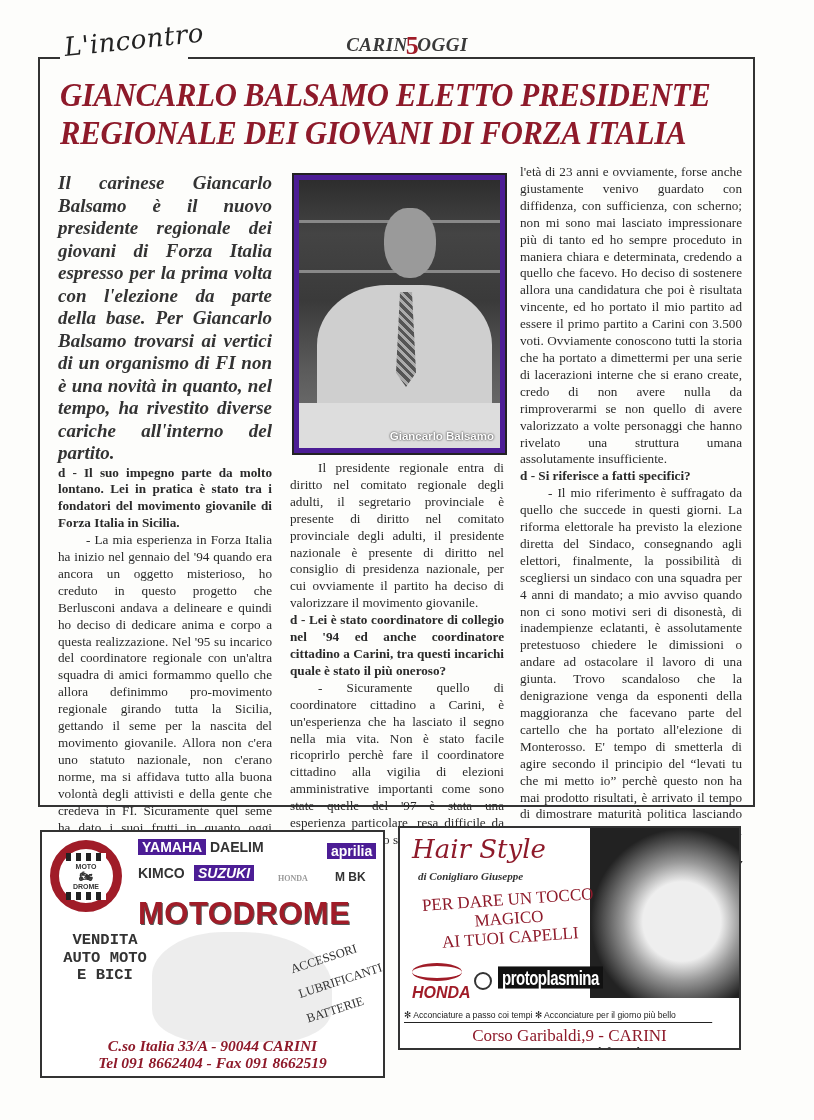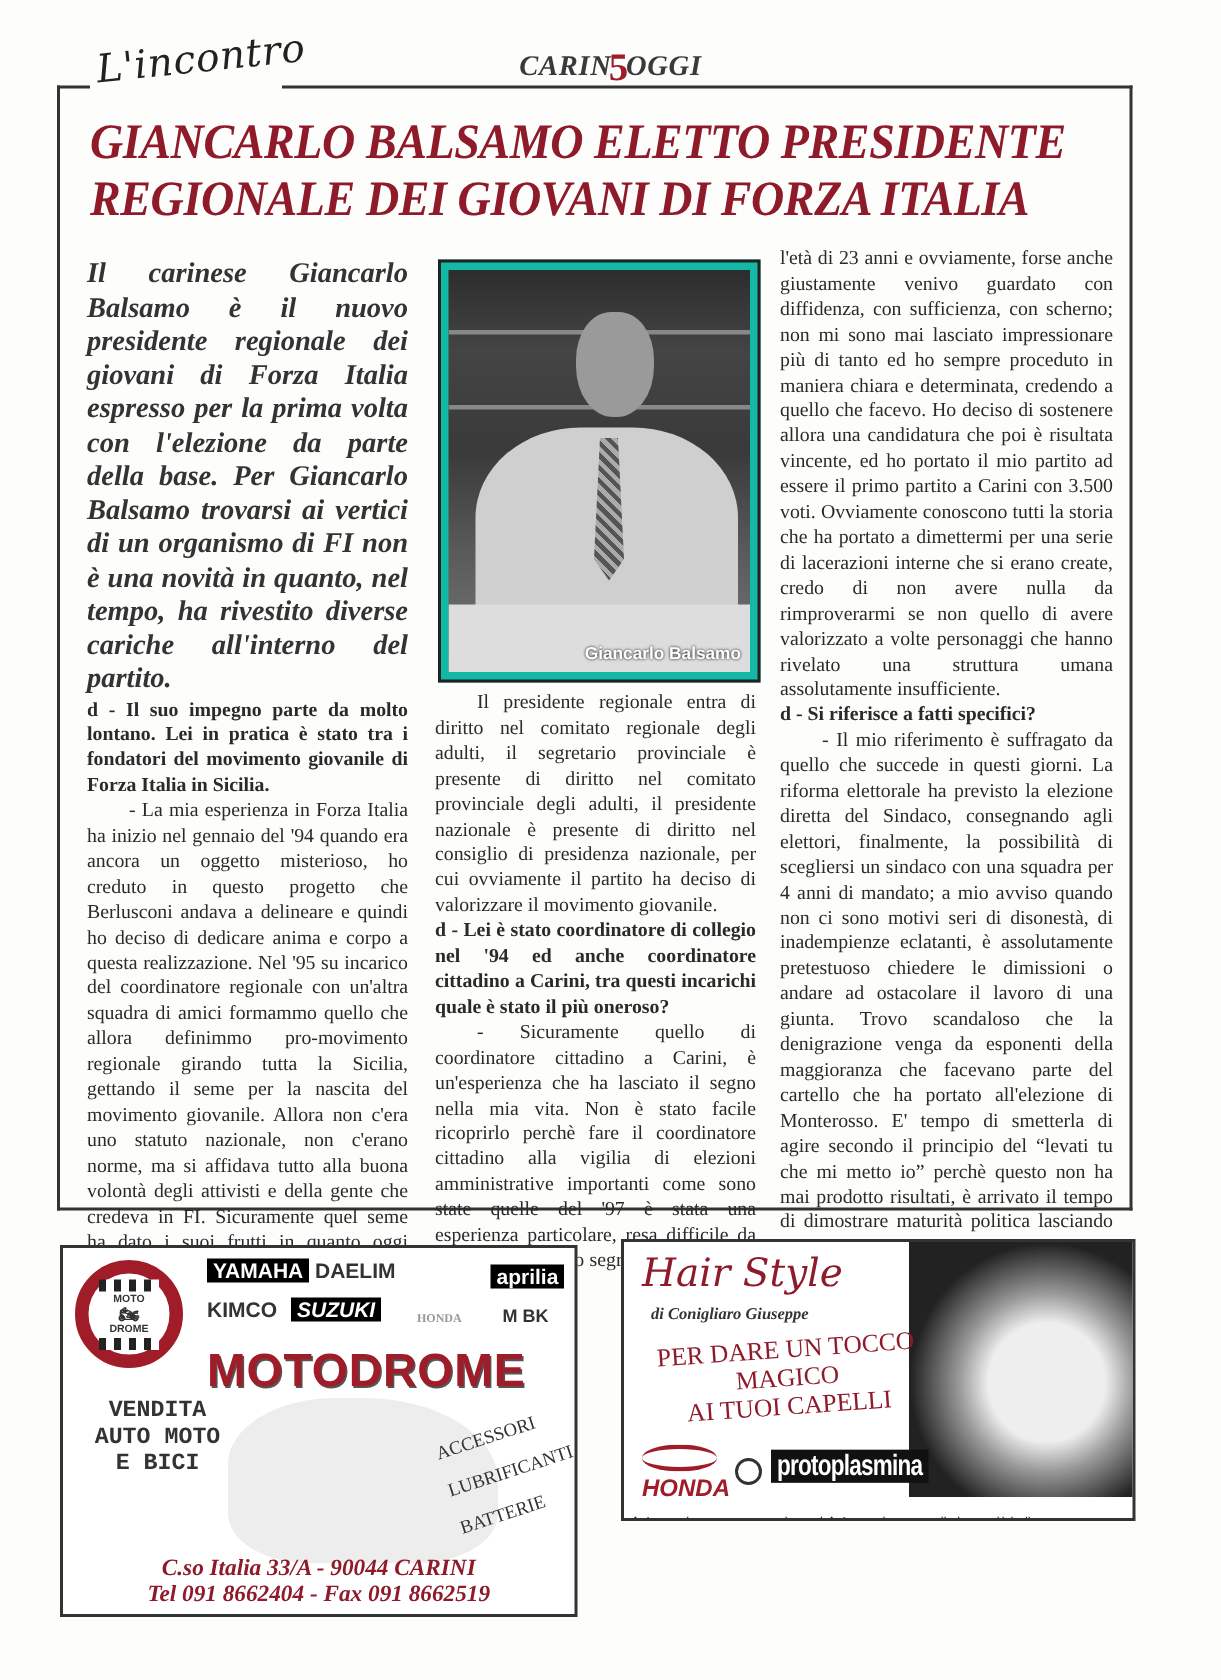--- a/index.html
+++ b/index.html
@@ -13,36 +13,36 @@
   .headline { position: absolute; left: 60px; top: 76px; width: 690px; font-family: "Liberation Serif", serif; font-style: italic; font-weight: bold; color: #8e1a2a; font-size: 33px; line-height: 38px; letter-spacing: -0.3px; transform: scaleX(0.93); transform-origin: left top; white-space: nowrap; }
   .col { position: absolute; font-size: 13.2px; line-height: 16.9px; text-align: justify; color: #2a2a2a; }
   .col p { margin: 0; }
   .indent { text-indent: 28px; }
   .q { font-weight: bold; }
   .lead { font-style: italic; font-weight: bold; font-size: 19px; line-height: 22.5px; text-align: justify; color: #333; }
   .col1 { left: 58px; top: 172px; width: 214px; }
   .col2 { left: 290px; top: 460px; width: 214px; }
   .col3 { left: 520px; top: 164px; width: 222px; }
   .continua { font-style: italic; font-weight: bold; text-align: right; margin-top: 2px; font-size: 13.5px; }
-  .photo { position: absolute; left: 292px; top: 173px; width: 215px; height: 282px; border: 2px solid #222; background: #14b8a6; padding: 5px; }
+  .photo { position: absolute; left: 292px; top: 173px; width: 215px; height: 282px; border: 2px solid #222; background: #4c1d95; padding: 5px; }
   .photo-inner { width: 100%; height: 100%; background: linear-gradient(180deg, #2d2d2d 0%, #444 20%, #3a3a3a 45%, #5a5a5a 70%, #777 100%); position: relative; overflow: hidden; }
   .shelf { position: absolute; left: 0; width: 100%; height: 3px; background: #888; }
   .person-head { position: absolute; left: 85px; top: 28px; width: 52px; height: 70px; border-radius: 45% 45% 48% 48%; background: #9a9a9a; }
   .person-body { position: absolute; left: 18px; top: 105px; width: 175px; height: 150px; border-radius: 40% 40% 10% 10%; background: #cfcfcf; }
   .person-tie { position: absolute; left: 97px; top: 112px; width: 20px; height: 95px; background: repeating-linear-gradient(45deg, #555 0 3px, #aaa 3px 6px); clip-path: polygon(20% 0, 80% 0, 100% 85%, 50% 100%, 0 85%); }
   .desk { position: absolute; left: 0; bottom: 0; width: 100%; height: 45px; background: #ddd; }
   .photo-caption { position: absolute; right: 6px; bottom: 6px; font-family: "Liberation Sans", sans-serif; font-weight: bold; font-size: 11.5px; color: #fff; text-shadow: 0 0 2px #000; }
   
   .ad { position: absolute; border: 2px solid #333; background: #fff; overflow: hidden; }
   .ad-moto { left: 40px; top: 830px; width: 345px; height: 248px; }
-  .ad-hair { left: 414px; top: 826px; width: 343px; height: 188px; padding-left: 48px; }
+  .ad-hair { left: 398px; top: 826px; width: 343px; height: 224px; padding-left: 48px; }
   .moto-logo { position: absolute; left: 8px; top: 8px; width: 72px; height: 72px; border-radius: 50%; border: 9px solid #a01c28; background: #fff; display: flex; flex-direction: column; align-items: center; justify-content: center; font-family: "Liberation Sans", sans-serif; font-size: 7px; font-weight: bold; color: #333; }
   .moto-logo .check { width: 40px; height: 8px; background: repeating-linear-gradient(90deg, #222 0 5px, #fff 5px 10px); margin: 2px 0; }
   .brand { position: absolute; font-family: "Liberation Sans", sans-serif; font-weight: bold; font-size: 14px; }
-  .brand.box { background: #000000; color: #fff; padding: 0 4px; }
+  .brand.box { background: #4c1d95; color: #fff; padding: 0 4px; }
   .moto-title { position: absolute; left: 96px; top: 64px; font-family: "Liberation Sans", sans-serif; font-weight: bold; font-size: 31px; color: #a01c28; letter-spacing: 0.5px; text-shadow: 1px 1px 0 #555; }
   .moto-bike { position: absolute; left: 110px; top: 100px; width: 180px; height: 110px; background: #e6e6e6; border-radius: 40% 50% 30% 30%; opacity: 0.7; }
   .moto-vendita { position: absolute; left: 8px; top: 100px; width: 110px; text-align: center; font-family: Liberation Mono, monospace; font-weight: bold; font-size: 15.5px; line-height: 17.5px; color: #333; }
   .moto-acc { position: absolute; left: 245px; top: 125px; font-family: "Liberation Serif", serif; font-size: 12.5px; line-height: 26px; color: #333; transform: rotate(-18deg); transform-origin: left top; }
   .moto-acc span { display: block; }
   .moto-addr { position: absolute; left: 0; top: 205px; width: 100%; text-align: center; font-family: "Liberation Serif", serif; font-style: italic; font-weight: bold; color: #8e1a2a; font-size: 15.5px; line-height: 17px; }
   .hair-title { position: absolute; left: 12px; top: 6px; font-family: "DejaVu Serif", serif; font-style: italic; font-size: 26px; color: #8e1a2a; }
   .hair-sub { position: absolute; left: 18px; top: 42px; font-family: "Liberation Serif", serif; font-style: italic; font-weight: bold; font-size: 11px; color: #333; }
   .hair-photo { position: absolute; left: 190px; top: 0; width: 153px; height: 170px; background: radial-gradient(ellipse at 60% 55%, #eee 0 30%, #999 45%, #222 70%); }
   .hair-slogan { position: absolute; left: 14px; top: 62px; width: 190px; text-align: center; font-family: "Liberation Serif", serif; font-size: 17px; line-height: 19px; color: #8e1a2a; transform: rotate(-4deg); }
@@ -143,15 +143,16 @@
   <div class="hair-slogan">
     <div>PER DARE UN TOCCO</div>
     <div>MAGICO</div>
     <div>AI TUOI CAPELLI</div>
   </div>
   <div class="wella-waves"></div>
   <div class="wella" style="top:156px">HONDA</div>
   <div class="proto-icon"></div>
   <div class="proto">protoplasmina</div>
   <div class="hair-tag">✻ Acconciature a passo coi tempi  ✻ Acconciature per il giorno più bello</div>
+  <div class="hair-addr">Corso Garibaldi,9  - CARINI</div>
   <div class="hair-app">per appuntamento telefona al</div>
   <div class="hair-tel">091  8661445 -  0338 2895351</div>
 </div>
 
 </body></html>

